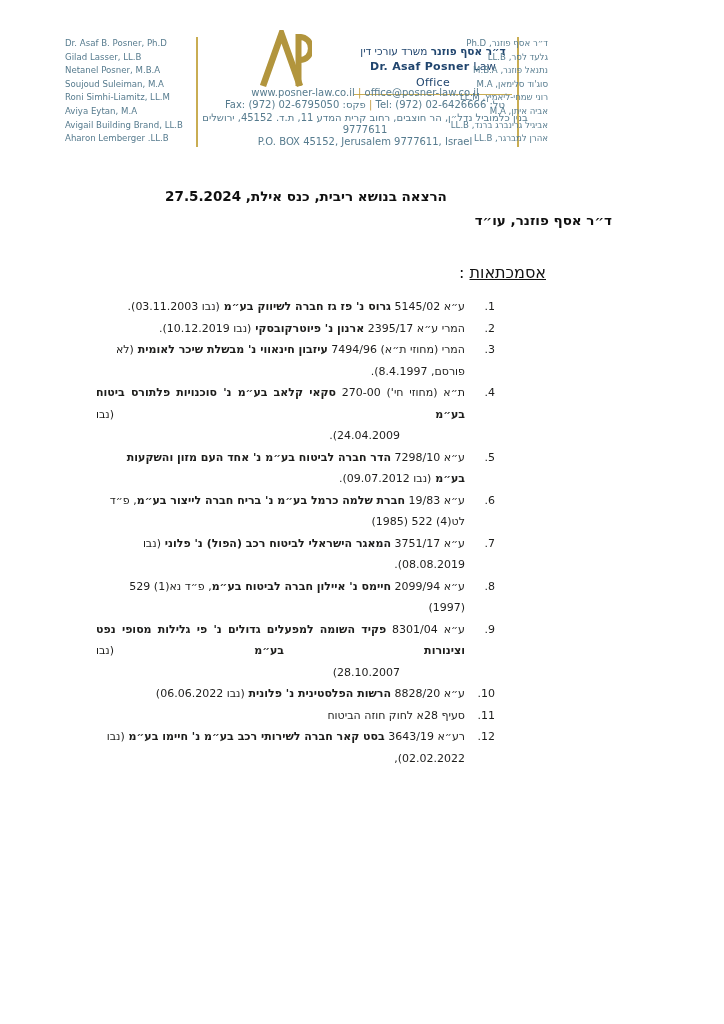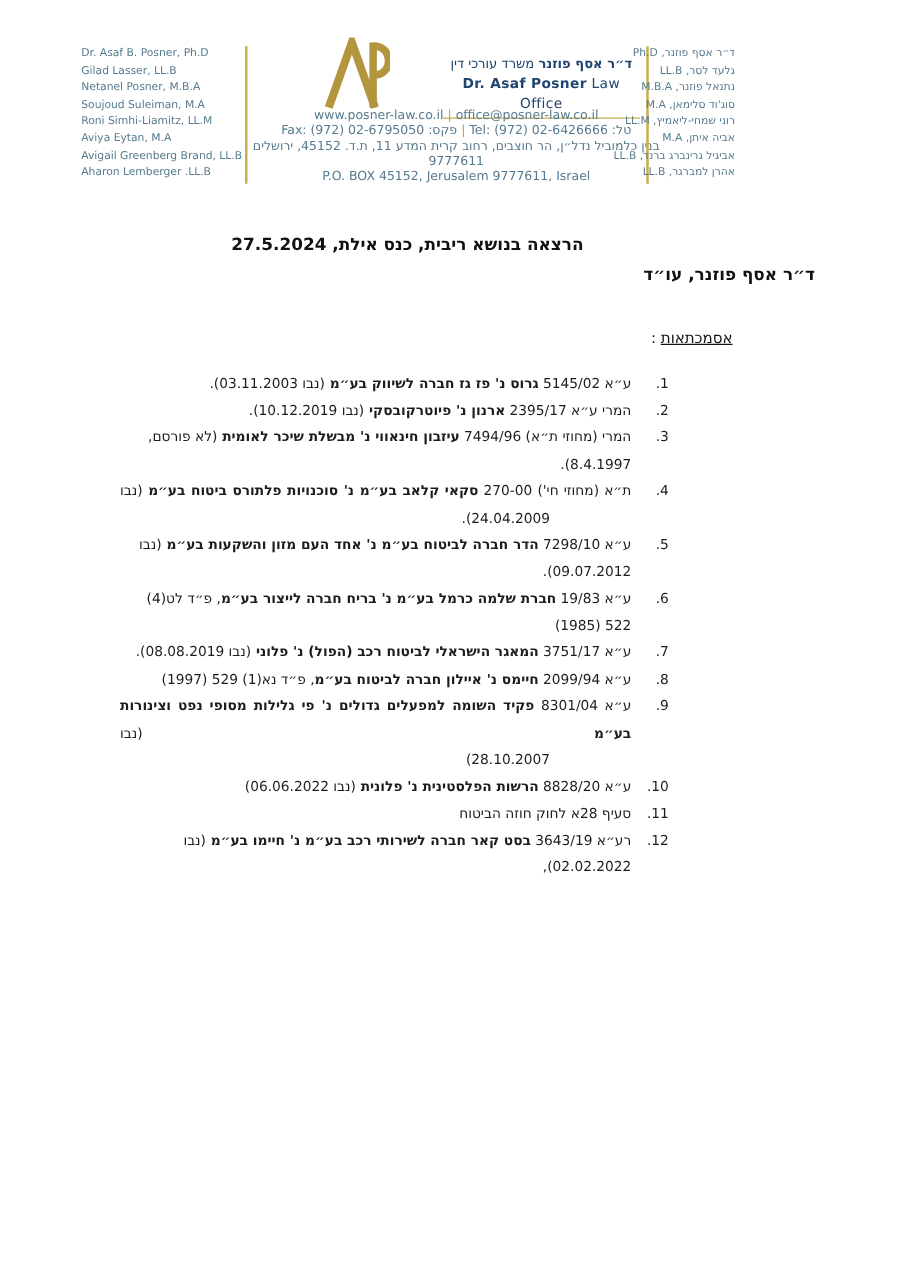--- a/index.html
+++ b/index.html
@@ -1,17 +1,17 @@
 <!DOCTYPE html>
 <html lang="he"><head>
 <meta charset="utf-8">
 <style>
   html,body{margin:0;padding:0;background:#ffffff;}
   .page{position:relative;width:612px;height:1024px;background:#ffffff;overflow:hidden;
-        font-family:"DejaVu Sans","Liberation Sans",sans-serif;color:#1d1d1b;padding-left:40px;}
+        font-family:"DejaVu Sans","Liberation Sans",sans-serif;color:#1d1d1b;}
 
   
   .names{position:absolute;top:37px;font-size:8.6px;line-height:13.6px;color:#567b8e;}
   .names-left{left:65px;text-align:left;}
   .names-right{right:64px;text-align:right;direction:rtl;}
   .vdiv{position:absolute;top:37px;height:110px;width:1.5px;background:#c9ad53;}
   .vdiv-left{left:196px;}
   .vdiv-right{left:517px;}
 
   .logo{position:absolute;left:260px;top:30px;}
@@ -24,21 +24,21 @@
   .contact{position:absolute;left:198px;top:87px;width:334px;text-align:center;
            color:#567b8e;font-size:10px;line-height:12.3px;}
   .contact .gold{color:#c29b3c;}
 
   
   .title{position:absolute;left:0;width:100%;text-align:center;direction:rtl;
          font-weight:bold;font-size:13.5px;color:#111;}
   .title1{top:188px;}
   .title2{top:212px;text-align:right;}
 
-  .refs-heading{position:absolute;top:263px;right:66px;direction:rtl;font-size:12px;color:#111;margin-left:32px;}
+  .refs-heading{position:absolute;top:263px;right:66px;direction:rtl;font-size:16px;color:#111;margin-left:32px;}
   .refs-heading .uline{text-decoration:underline;}
 
   .refs-list{position:absolute;top:296px;left:96px;right:117px;direction:rtl;
              font-size:11px;line-height:21.5px;color:#1d1d1b;}
   .ref-item{position:relative;padding-right:30px;text-align:right;}
   .ref-item .num{position:absolute;right:0;top:0;width:26px;text-align:right;direction:rtl;}
   .ref-item .line{text-align:right;}
   .ref-item .line.justify{text-align:justify;text-align-last:justify;}
   .ref-item .cont{text-align:right;padding-right:65px;}
   .ref-item b{font-weight:bold;}
@@ -48,21 +48,21 @@
 
 <div class="page">
 
   <div class="names names-left">
       <div class="name-line">Dr. Asaf B. Posner, Ph.D</div>
       <div class="name-line">Gilad Lasser, LL.B</div>
       <div class="name-line">Netanel Posner, M.B.A</div>
       <div class="name-line">Soujoud Suleiman, M.A</div>
       <div class="name-line">Roni Simhi-Liamitz, LL.M</div>
       <div class="name-line">Aviya Eytan, M.A</div>
-      <div class="name-line">Avigail Greenberg Brand, LL.B</div>
+      <div class="name-line">Avigail Building Brand, LL.B</div>
       <div class="name-line">Aharon Lemberger .LL.B</div>
     </div>
   <div class="vdiv vdiv-left"></div>
 
   <div class="logo">
     <svg width="52" height="58" viewBox="0 0 52 58">
       <path d="M3 56 L21.5 4 L40 56" fill="none" stroke="#b2953d" stroke-width="6.5"></path>
       <path d="M38.5 4 L38.5 56" fill="none" stroke="#b2953d" stroke-width="6"></path>
       <path d="M38.5 7 C 55 6, 55 31, 38.5 30" fill="none" stroke="#b2953d" stroke-width="6"></path>
     </svg>

